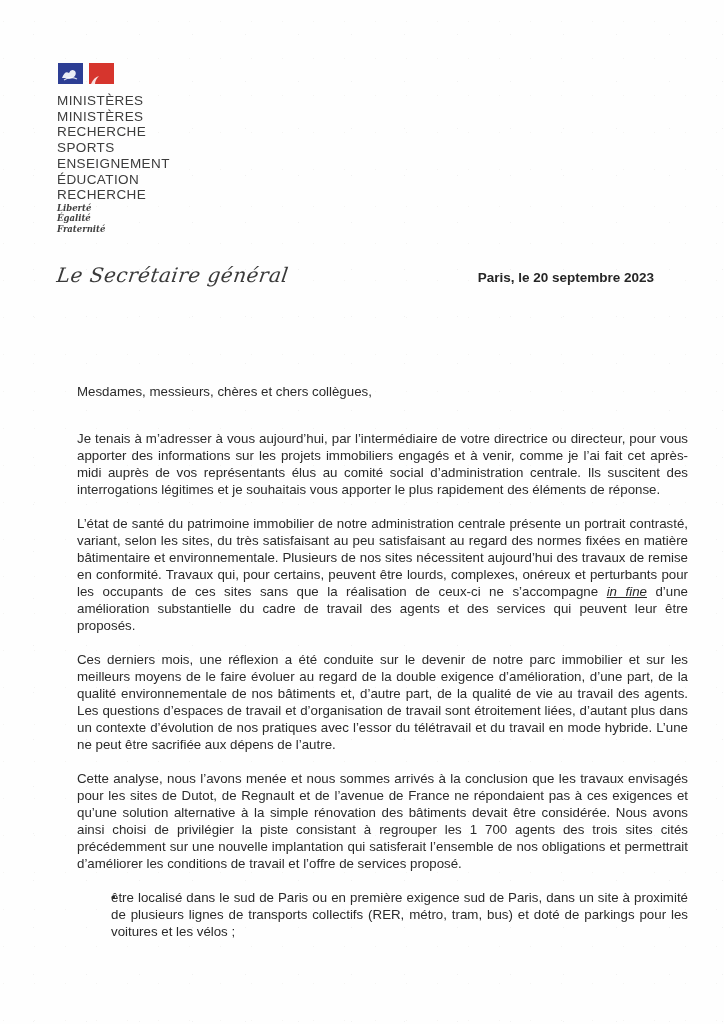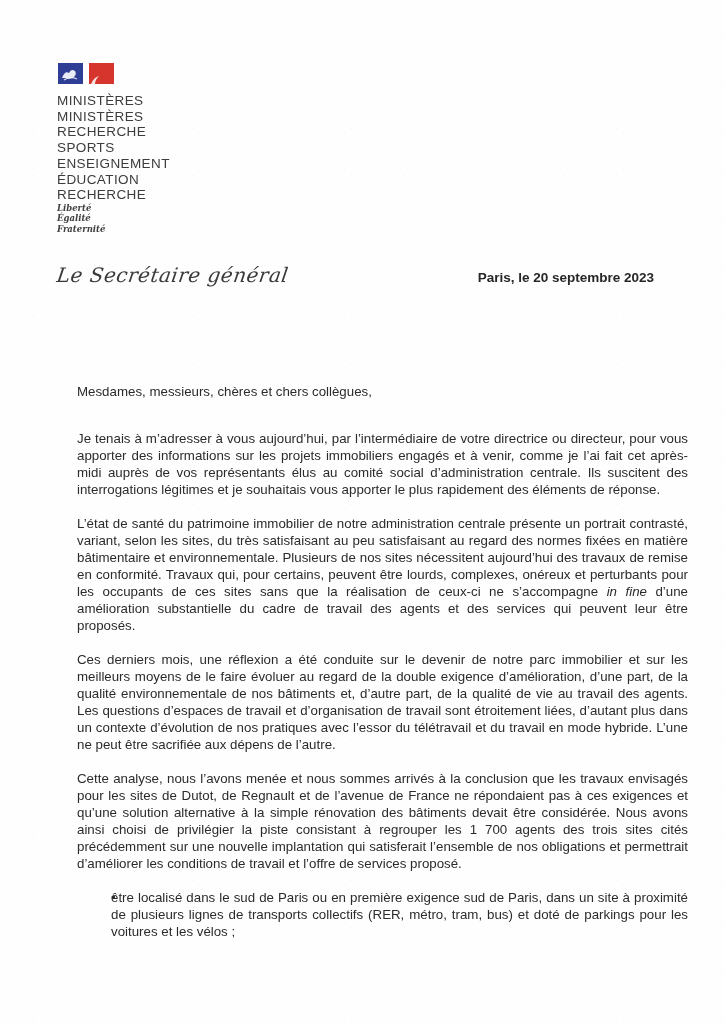--- a/index.html
+++ b/index.html
@@ -87,21 +87,21 @@
     color: #2b2b2b;
     margin-left: 20px;
   }
   .salutation {
     margin-bottom: 30px;
   }
   .para {
     text-align: justify;
     margin-bottom: 17px;
   }
-  .para .ital { font-style: italic; }
+  .para .ital { font-style: italic; text-decoration: underline; }
   .criteria-list {
     margin-top: 12px;
   }
   .criteria-item {
     display: flex;
     align-items: flex-start;
   }
   .bullet-marker {
     width: 30px;
     padding-left: 34px;

